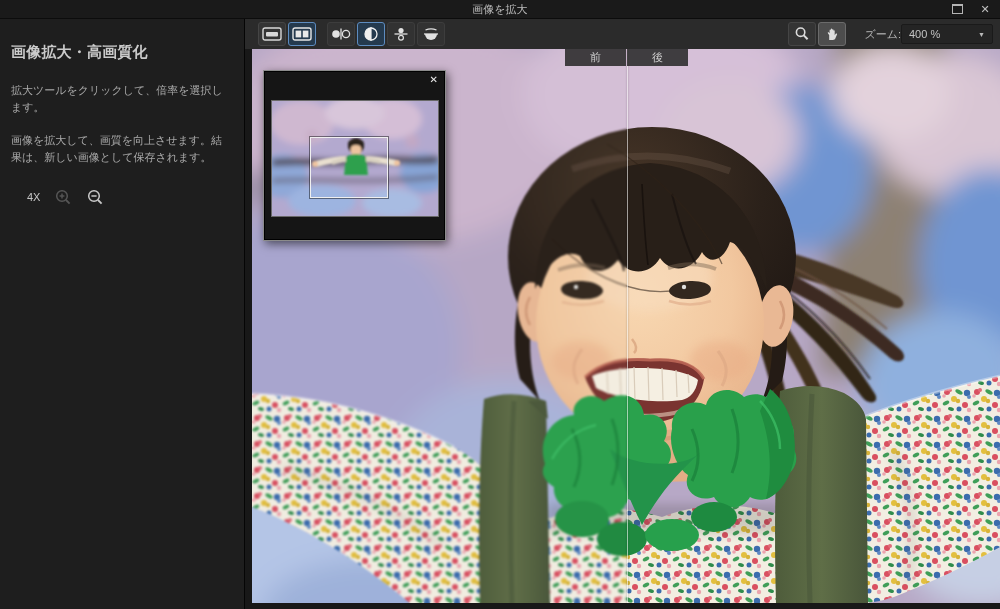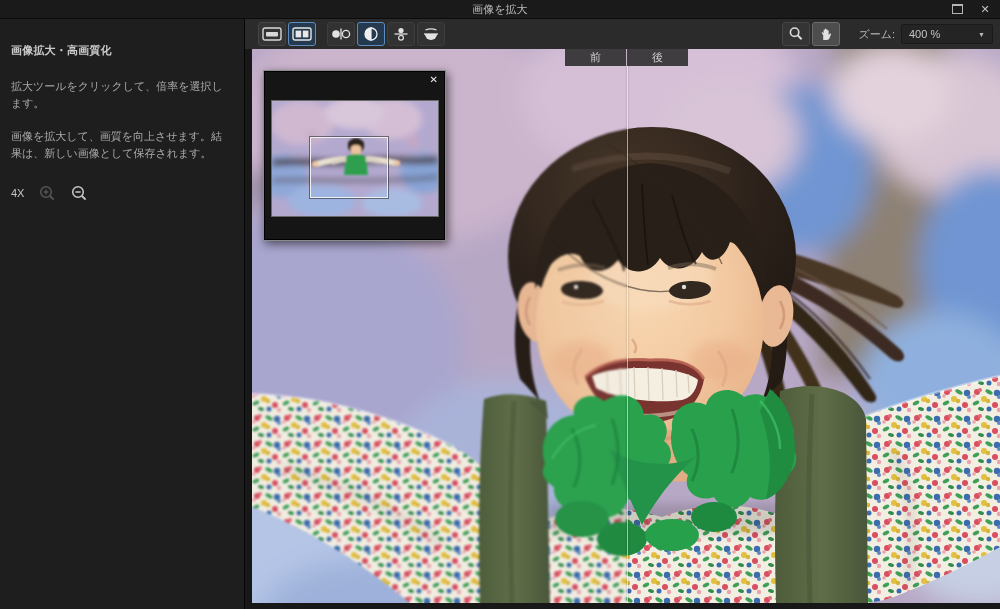--- a/index.html
+++ b/index.html
@@ -7,36 +7,36 @@
   .window{position:relative;width:1000px;height:609px;background:#fdba74;}
   
   .titlebar{position:relative;height:18px;background:#1a1a1a;border-bottom:1px solid #0c0c0c;}
   .titlebar .title{position:absolute;left:0;right:0;top:0;height:18px;line-height:18px;text-align:center;font-size:11px;color:#bdbdbd;}
   .win-controls{position:absolute;right:8px;top:0;height:18px;display:flex;align-items:center;gap:14px;}
   .win-btn{display:inline-flex;align-items:center;justify-content:center;width:14px;height:14px;color:#c0c0c0;font-size:11px;cursor:default;}
   .maximize-box{width:9px;height:7px;border:1px solid #b5b5b5;border-top-width:2px;display:inline-block;}
   
   .main{display:flex;height:591px;}
   .sidebar{width:245px;box-sizing:border-box;background:#1e1e1e;border-right:1px solid #050505;padding:24px 12px 0 11px;flex:none;}
-  .sidebar h1{font-size:11px;font-weight:bold;color:#cacaca;margin:0 0 20px 0;letter-spacing:.2px;}
+  .sidebar h1{font-size:15px;font-weight:bold;color:#cacaca;margin:0 0 20px 0;letter-spacing:.2px;}
   .sidebar p{font-size:11px;color:#a9a9a9;line-height:1.55;margin:0 0 16px 0;}
   .zoom-row{display:flex;align-items:center;gap:14px;margin-top:22px;}
-  .zoom-row .factor{font-size:11px;color:#c6c6c6;}
+  .zoom-row .factor{font-size:11px;color:#c6c6c6;margin-left:16px;}
   .zoom-row .zbtn{width:18px;height:18px;display:inline-flex;align-items:center;justify-content:center;}
   .content{position:relative;flex:1;display:flex;flex-direction:column;}
   
   .toolbar{height:30px;background:#2b2b2b;display:flex;align-items:center;padding:0 7px 0 13px;box-sizing:border-box;flex:none;}
   .tb-group{display:flex;align-items:center;gap:2px;}
   .tb-btn{width:28px;height:24px;border-radius:3px;display:flex;align-items:center;justify-content:center;background:#323232;border:1px solid #3d3d3d;box-sizing:border-box;}
   .tb-btn.plain{background:#343434;border-color:#454545;}
   .tb-btn.sel-blue{background:#253a4e;border-color:#5d8cc0;}
   .tb-btn.sel-gray{background:#4d4d4d;border-color:#6b6b6b;}
   .gap11{width:11px;flex:none;}
   .spacer{flex:1;}
-  .zoom-select{display:flex;align-items:center;gap:6px;margin-left:18px;}
+  .zoom-select{display:flex;align-items:center;gap:0;margin-left:18px;}
   .zoom-select .lbl{font-size:11px;color:#b9b9b9;}
   .dropdown{position:relative;width:92px;height:20px;background:#242424;border:1px solid #1a1a1a;border-radius:2px;display:flex;align-items:center;justify-content:space-between;padding:0 7px;box-sizing:border-box;}
   .dropdown .val{font-size:11px;color:#c3c3c3;}
   .dropdown .caret{font-size:7px;color:#b9b9b9;}
   
   .canvas{position:relative;flex:1;background:#181818;overflow:hidden;}
   .photo{position:absolute;left:7px;top:0;width:748px;height:554px;background:#b7a8c6;overflow:hidden;}
   .photo svg.scene{position:absolute;left:0;top:0;}
   .before-soft{position:absolute;left:0;top:0;width:375px;height:554px;backdrop-filter:blur(0.8px) contrast(0.98);pointer-events:none;}
   .split-line{position:absolute;left:375px;top:0;width:1px;height:554px;background:rgba(245,245,245,.6);box-shadow:0 0 2px rgba(0,0,0,.35);}

